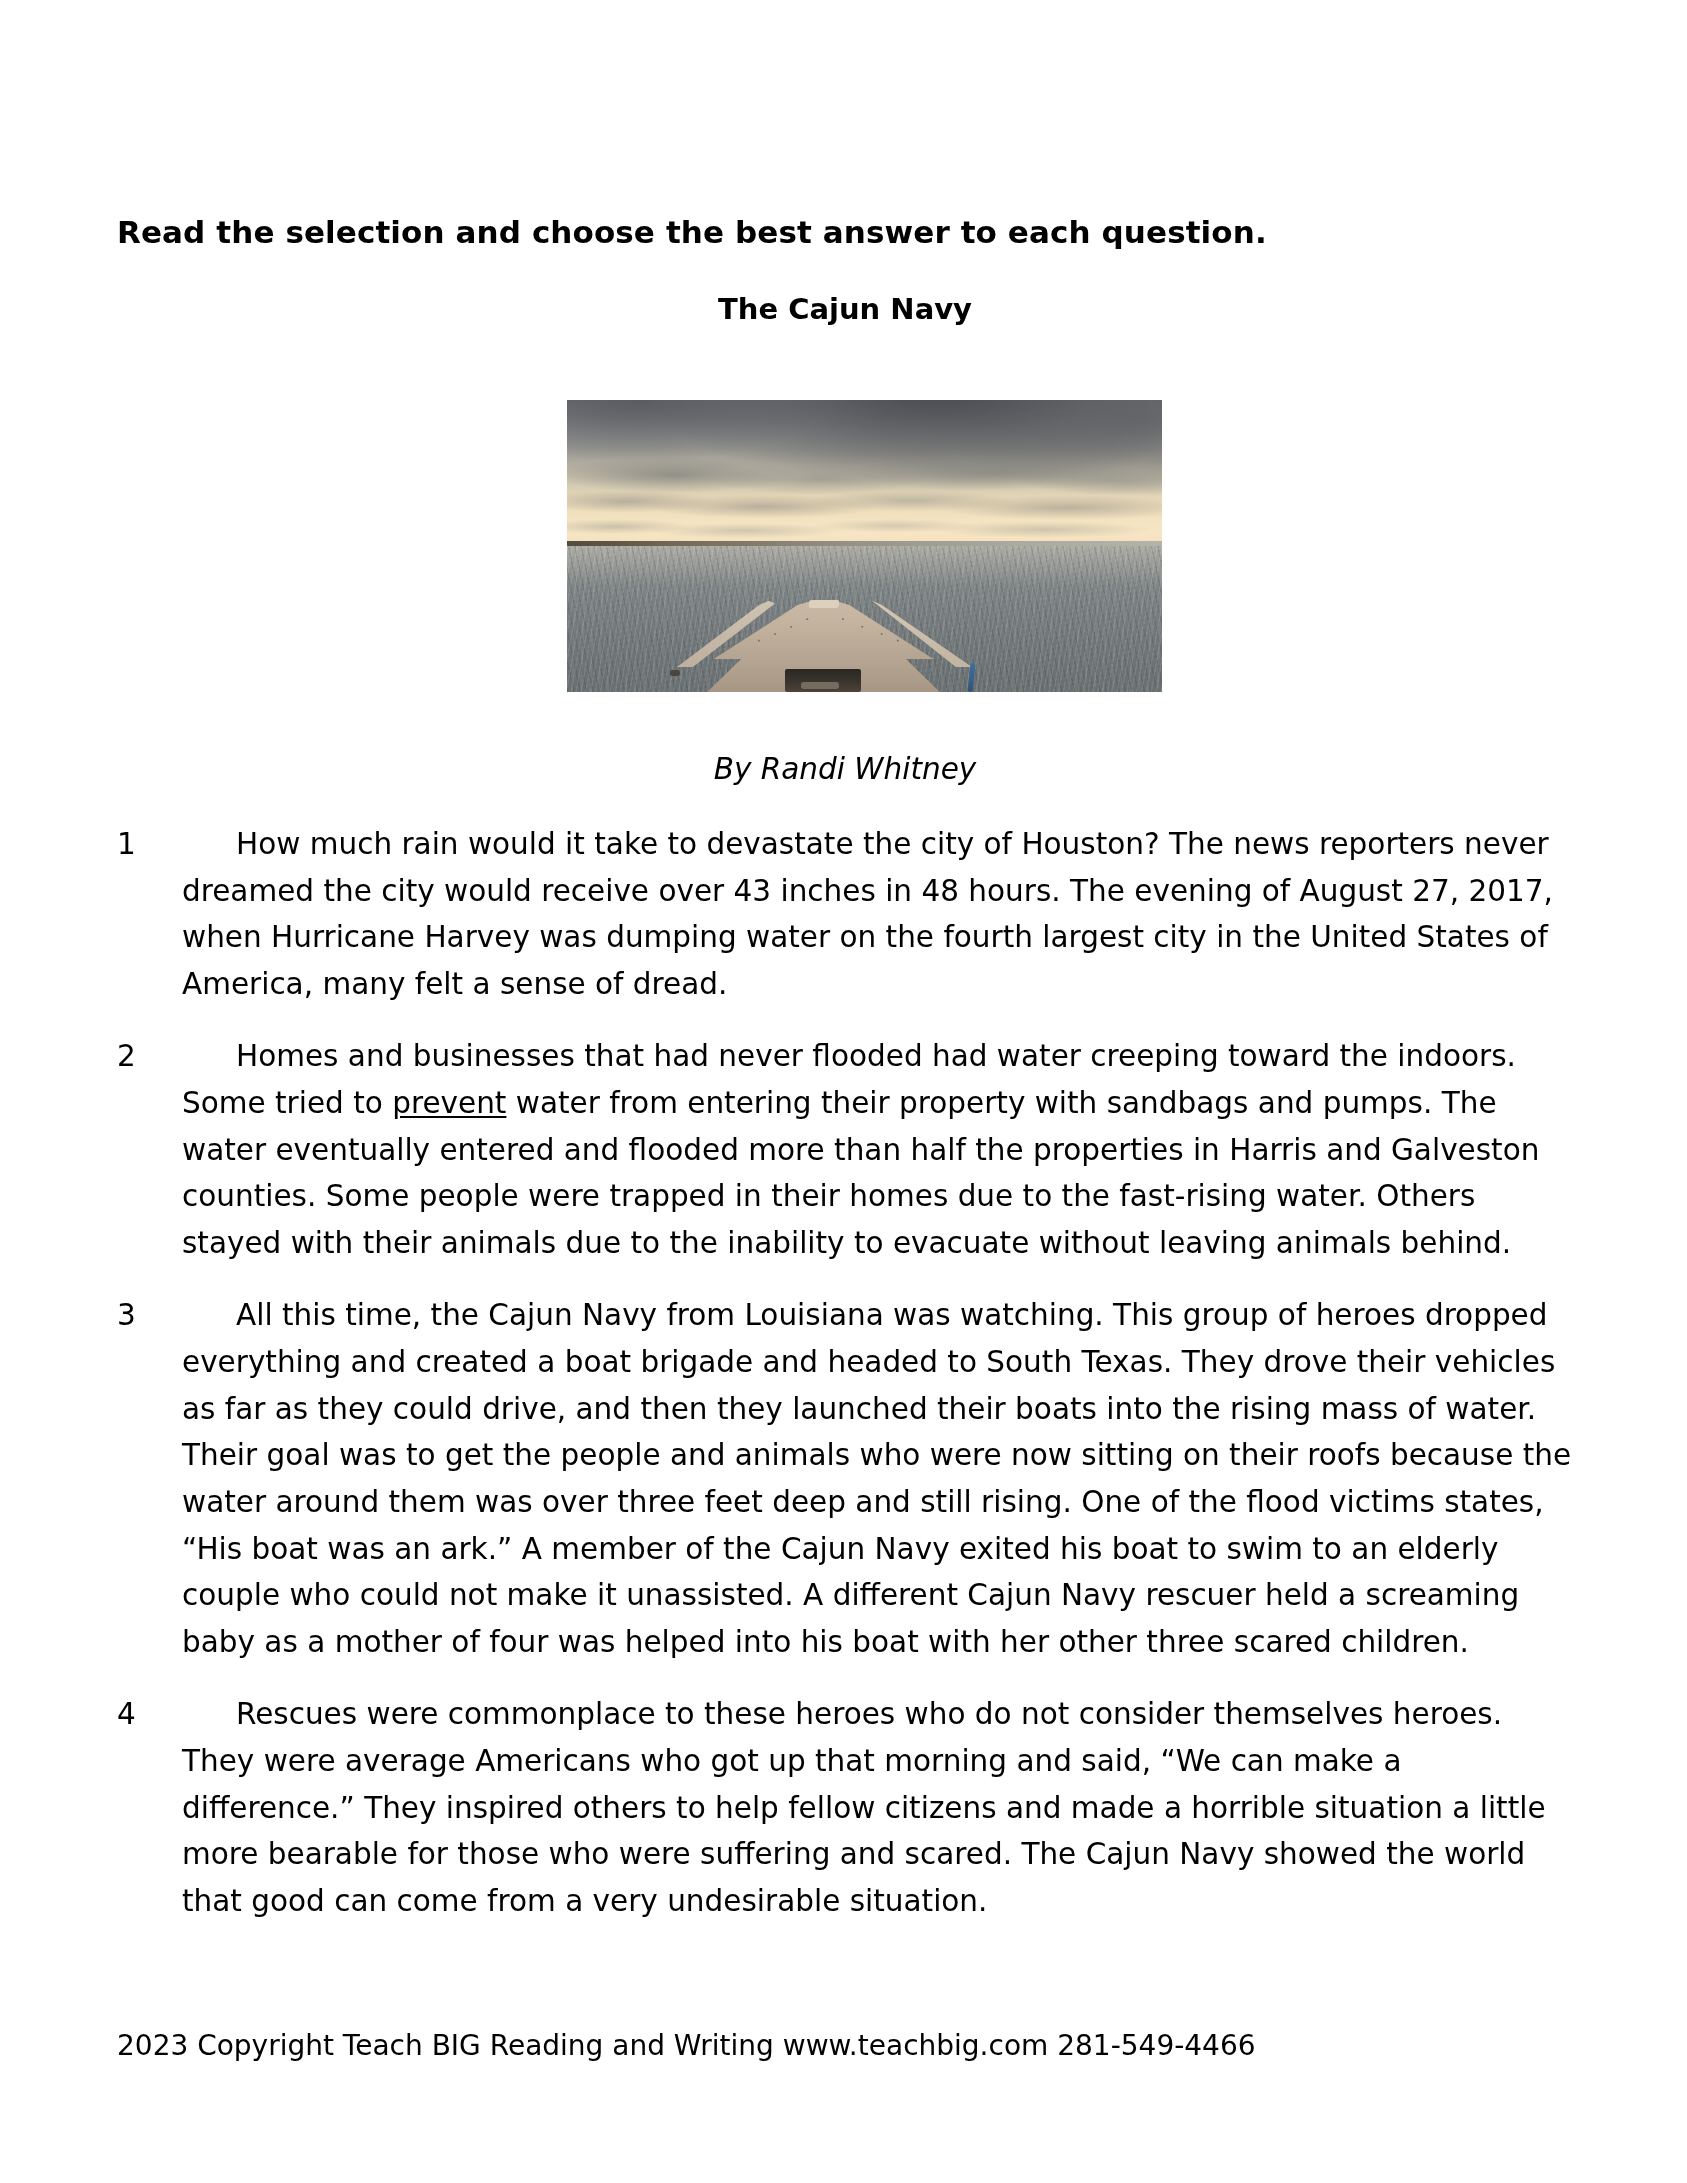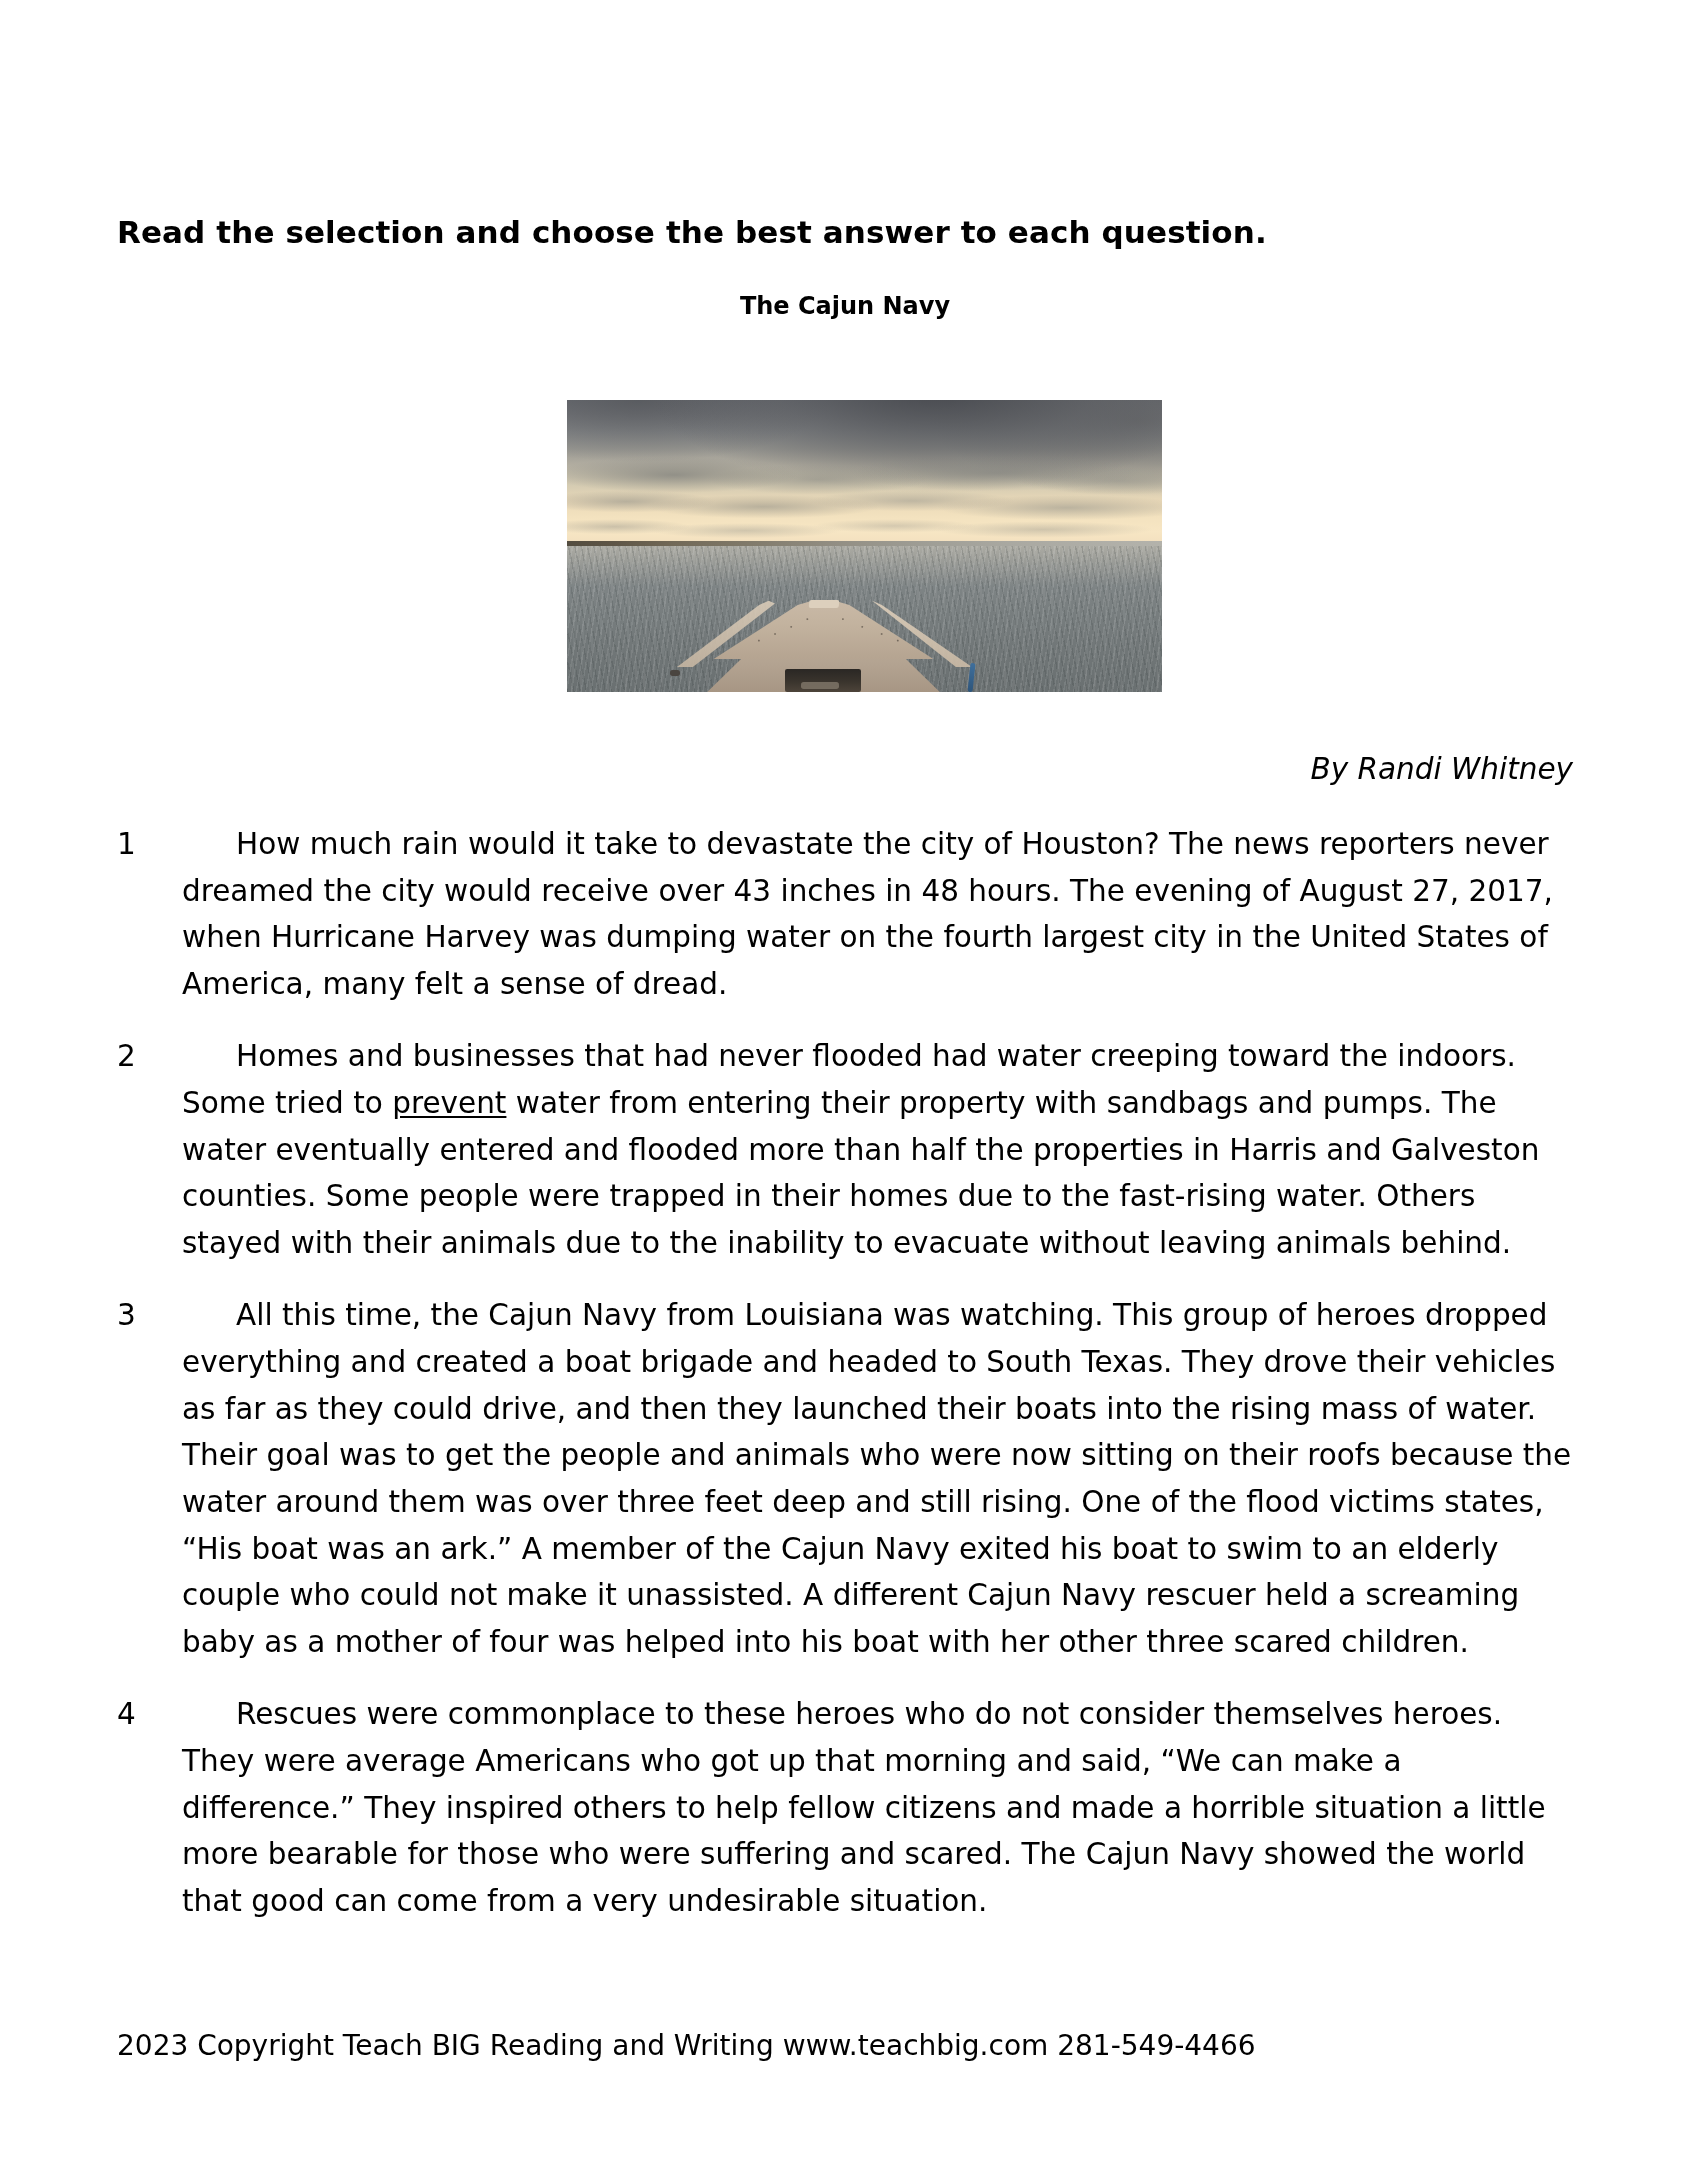--- a/index.html
+++ b/index.html
@@ -35,21 +35,21 @@
     white-space: nowrap;
     text-align: center;
   }
 
   .title {
     position: absolute;
     left: 117px;
     top: 292px;
     width: 1456px;
     text-align: center;
-    font-size: 24px;
+    font-size: 29px;
     font-weight: bold;
     white-space: nowrap;
   }
 
   
   .photo-wrap {
     position: absolute;
     left: 567px;
     top: 400px;
     width: 595px;
@@ -275,21 +275,21 @@
       radial-gradient(circle 1.4px at 68% 60%, rgba(70,62,54,0.8) 0%, rgba(70,62,54,0) 100%),
       radial-gradient(circle 1.4px at 73% 72%, rgba(70,62,54,0.8) 0%, rgba(70,62,54,0) 100%);
   }
 
   
   .byline {
     position: absolute;
     left: 117px;
     top: 752px;
     width: 1456px;
-    text-align: right;
+    text-align: center;
     font-size: 29.5px;
     font-style: italic;
     white-space: nowrap;
   }
 
   
   .body {
     position: absolute;
     left: 117px;
     top: 821px;

